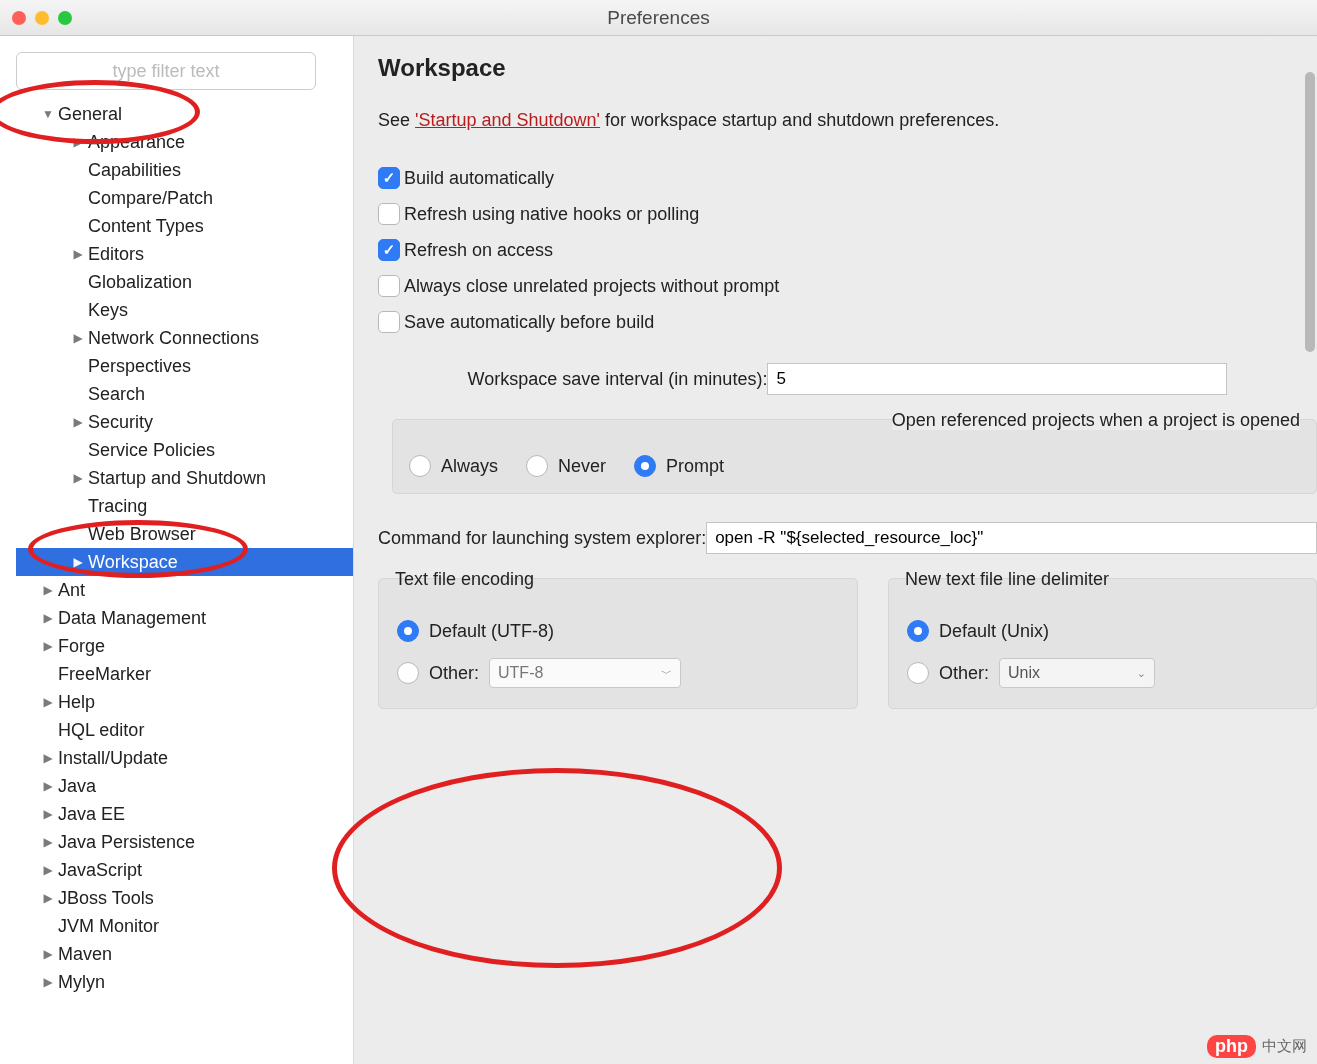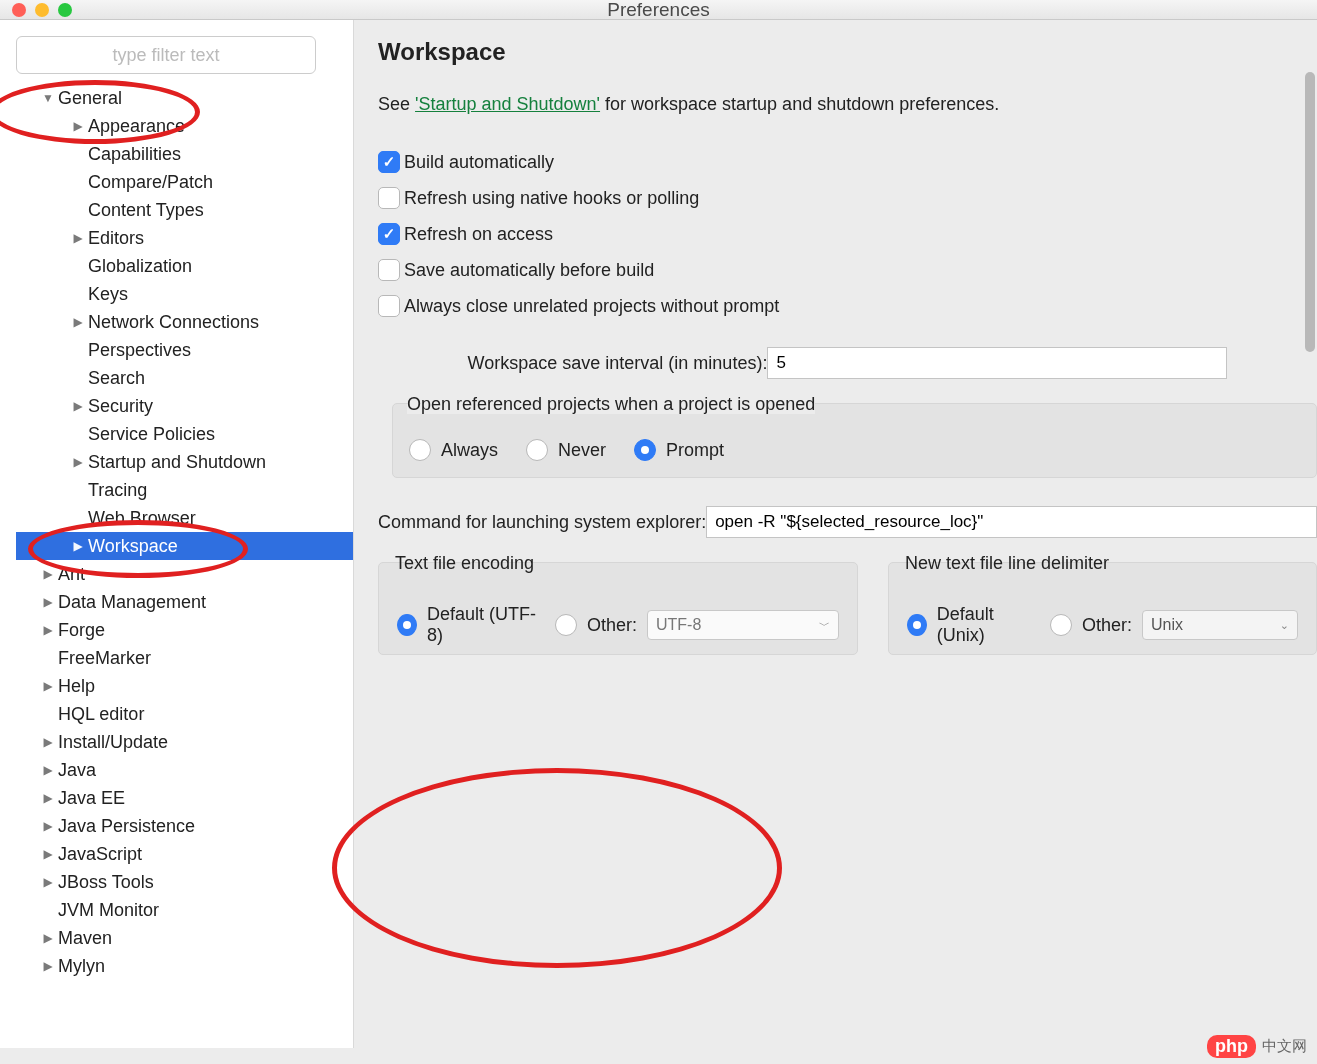--- a/index.html
+++ b/index.html
@@ -7,21 +7,21 @@
       font-family: -apple-system, "Helvetica Neue", Arial, sans-serif;
       font-size: 17px;
       color: #222;
       background: #ececec;
       width: 1317px;
       height: 1064px;
       overflow: hidden;
       position: relative;
     }
     .titlebar {
-      height: 20px;
+      height: 36px;
       background: linear-gradient(#f5f5f5, #e6e6e6);
       border-bottom: 1px solid #c9c9c9;
       display: flex;
       align-items: center;
       padding: 0 12px;
       position: relative;
     }
     .traffic-lights { display: flex; gap: 9px; }
     .traffic-light {
       width: 14px; height: 14px; border-radius: 50%;
@@ -97,21 +97,21 @@
     .main {
       flex: 1;
       background: #ececec;
       padding: 18px 0 0 24px;
       overflow: hidden;
     }
     .main h1 {
       font-size: 24px; font-weight: 700; margin-bottom: 28px;
     }
     .see-link { color: #222; font-size: 18px; margin-bottom: 36px;}
-    .see-link a { color: #15803d; text-decoration: underline; }
+    .see-link a { color: #b91c1c; text-decoration: underline; }
     .form-col { display: flex; flex-direction: column; gap: 14px; margin-bottom: 30px;}
     .check-row { display: flex; align-items: center; gap: 4px; font-size: 18px; }
     .mac-checkbox {
       width: 22px; height: 22px; border-radius: 5px;
       border: 1px solid #b8b8b8; background: #fff;
       display: inline-flex; align-items: center; justify-content: center;
       font-size: 15px; color: #fff;
     }
     .mac-checkbox.checked {
       background: #2f7bf6; border-color: #2f7bf6;
@@ -121,44 +121,45 @@
     .text-input {
       height: 32px; border: 1px solid #c4c4c4; background: #fff;
       font-size: 17px; padding: 2px 8px; border-radius: 0;
       flex: 1; min-width: 0;
     }
     .save-interval-input { width: 460px; flex: none; }
     .group-box {
       background: #e3e3e3; border: 1px solid #d6d6d6;
       border-radius: 5px; padding: 10px 16px 16px 16px;
       margin-right: 0;
+      text-align: right;
     }
     .group-title { font-size: 18px; margin-bottom: 8px; margin-left: -2px; padding-top:2px;}
     .radio-row { display: flex; align-items: center; gap: 28px; }
     .mac-radio {
       width: 22px; height: 22px; border-radius: 50%;
       border: 1px solid #b8b8b8; background: #fff;
       display: inline-flex; align-items: center; justify-content: center;
     }
     .mac-radio.checked {
       border-color: #2f7bf6; background: #2f7bf6;
     }
     .mac-radio.checked::after {
       content: ""; width: 8px; height: 8px; background: #fff; border-radius: 50%;
     }
     .radio-opt { display: inline-flex; align-items: center; gap: 10px; font-size: 18px; }
     .encoding-row { display: flex; gap: 30px; margin-top: 24px;}
     .enc-group {
       background: #e3e3e3; border: 1px solid #d6d6d6;
-      border-radius: 5px; padding: 16px 18px 8px 18px;
+      border-radius: 5px; padding: 16px 18px 20px 18px;
     }
     .enc-left { width: 480px; }
     .enc-right { flex: 1; margin-right: 0; }
     .enc-title-wrapper { margin-bottom: 4px; }
-    .enc-opt-col { display: flex; flex-direction: row; gap: 16px; }
+    .enc-opt-col { display: flex; flex-direction: column; gap: 16px; }
     .select-ish {
       display: inline-flex; align-items: center; justify-content: space-between;
       height: 30px; border: 1px solid #c8c8c8; background: #fafafa;
       border-radius: 4px; padding: 0 8px; font-size: 16px; color: #777;
       width: 192px;
     }
     .select-ish .caret { font-size: 11px; color: #888; }
     .select-ish.wide { width: 156px; color: #555; background: #f4f4f4;}
     .annotation-ellipse {
       position: absolute; border: 5px solid #e02020;
@@ -346,25 +347,25 @@
       <label class="check-row">
         <span class="mac-checkbox"></span>
         <span>Refresh using native hooks or polling</span>
       </label>
       <label class="check-row">
         <span class="mac-checkbox checked"></span>
         <span>Refresh on access</span>
       </label>
       <label class="check-row">
         <span class="mac-checkbox"></span>
-        <span>Save automatically before build</span>
+        <span>Always close unrelated projects without prompt</span>
       </label>
       <label class="check-row">
         <span class="mac-checkbox"></span>
-        <span>Always close unrelated projects without prompt</span>
+        <span>Save automatically before build</span>
       </label>
     </div>
 
     <div class="field-row">
       <span>Workspace save interval (in minutes):</span>
       <input class="text-input save-interval-input" type="text" value="5" style="">
     </div>
 
     <div style="height:10px"></div>
 

